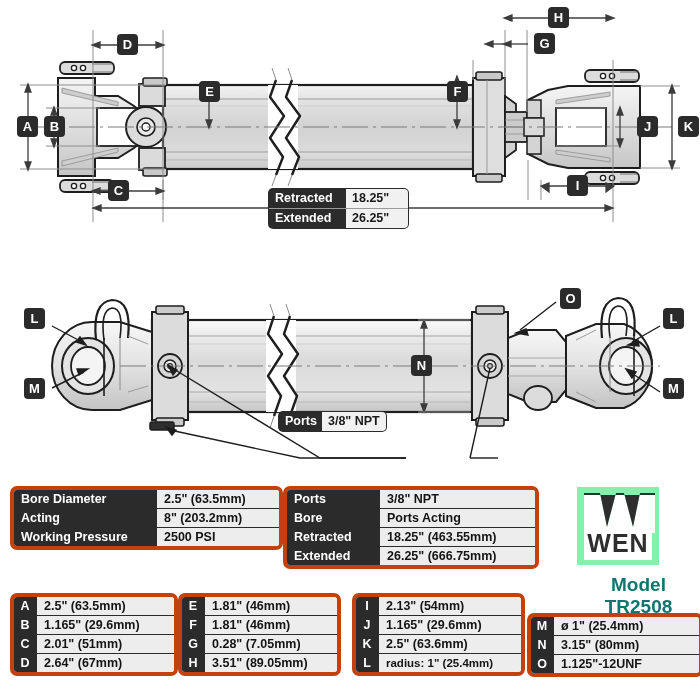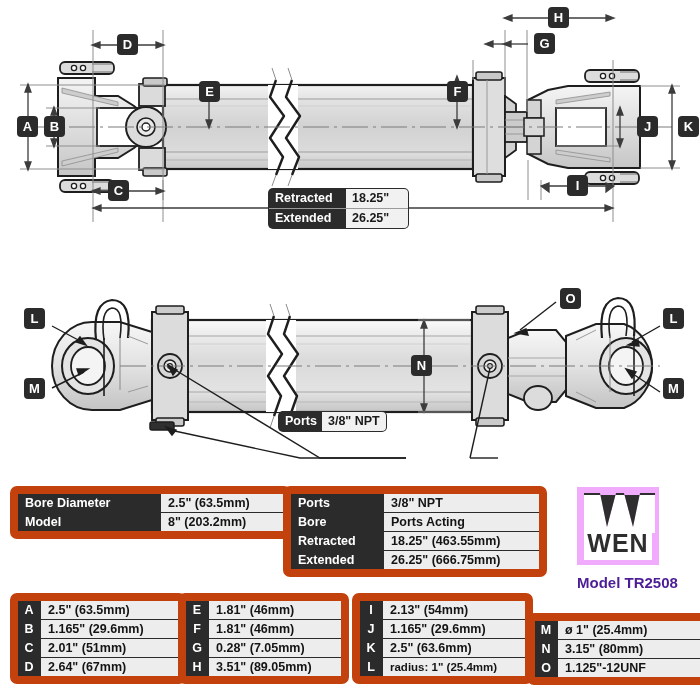--- a/index.html
+++ b/index.html
@@ -25,35 +25,35 @@
        box-shadow:0 0 0 1px #2b2b2b;background:#2b2b2b;}
   .tag .k{background:#2b2b2b;color:#fff;font-weight:bold;font-size:12.5px;
           padding:2px 5px 3px 6px;white-space:nowrap;}
   .tag .v{background:#f1f1f1;color:#1a1a1a;font-weight:bold;font-size:12.5px;
           padding:2px 6px 3px 6px;white-space:nowrap;}
   .tag.stacked{flex-direction:column;}
   .tag.stacked .row{display:flex;}
   .tag.stacked .row + .row{border-top:1px solid #9a9a9a;}
 
   
-  .spec{position:absolute;border:8px solid #c2410c;border-radius:7px;overflow:hidden;background:#fff;}
+  .spec{position:absolute;border:4px solid #c2410c;border-radius:7px;overflow:hidden;background:#fff;}
   .spec table{border-collapse:collapse;width:100%;height:100%;}
   .spec td{font-weight:bold;font-size:12.5px;padding:2px 7px;white-space:nowrap;}
   .spec td.k{background:#2b2b2b;color:#ffffff;}
   .spec td.v{background:#ededed;color:#141414;border-left:1px solid #2b2b2b;}
   .spec tr + tr td{border-top:1px solid #2b2b2b;}
   .spec td.kl{background:#2b2b2b;color:#ffffff;text-align:center;width:22px;padding-left:0;padding-right:0;}
 
   
   .logo{position:absolute;}
-  .logo .box{width:82px;height:78px;background:#f0abfc;position:relative;}
+  .logo .box{width:82px;height:78px;background:#86efac;position:relative;}
   .logo .wtext{position:absolute;left:0;right:0;bottom:7px;text-align:center;
                color:#2e2e2e;font-weight:bold;font-size:25px;letter-spacing:1px;}
   .logo .wband{position:absolute;left:7px;right:7px;bottom:5px;height:27px;background:#ffffff;}
-  .logo .model{margin-top:9px;text-align:center;font-weight:bold;font-size:15px;color:#4c1d95;}
+  .logo .model{margin-top:9px;text-align:center;font-weight:bold;font-size:19px;color:#0f766e;}
   svg{position:absolute;left:0;top:0;overflow:visible;}
 </style>
 </head>
 <body>
 
 <div class="stage">
 
   <svg width="700" height="250">
     <defs>
       <linearGradient id="barrelG" x1="0" y1="0" x2="0" y2="1">
@@ -375,22 +375,26 @@
   </div>
 
   <div class="spec" style="left:10px; top:486px; width:265px;">
     <table>
       <tbody>
           <tr>
         <td class="k" style="width:128px;">Bore Diameter</td>
         <td class="v">2.5" (63.5mm)</td>
       </tr>
       <tr>
-        <td class="k">Model</td>
+        <td class="k">Acting</td>
         <td class="v">8" (203.2mm)</td>
+      </tr>
+      <tr>
+        <td class="k">Working Pressure</td>
+        <td class="v">2500 PSI</td>
       </tr>
     </tbody>
       </table>
   </div>
 
   <div class="spec" style="left:283px; top:486px; width:248px;">
     <table>
       <tbody>
           <tr>
         <td class="k" style="width:78px;">Ports</td>

